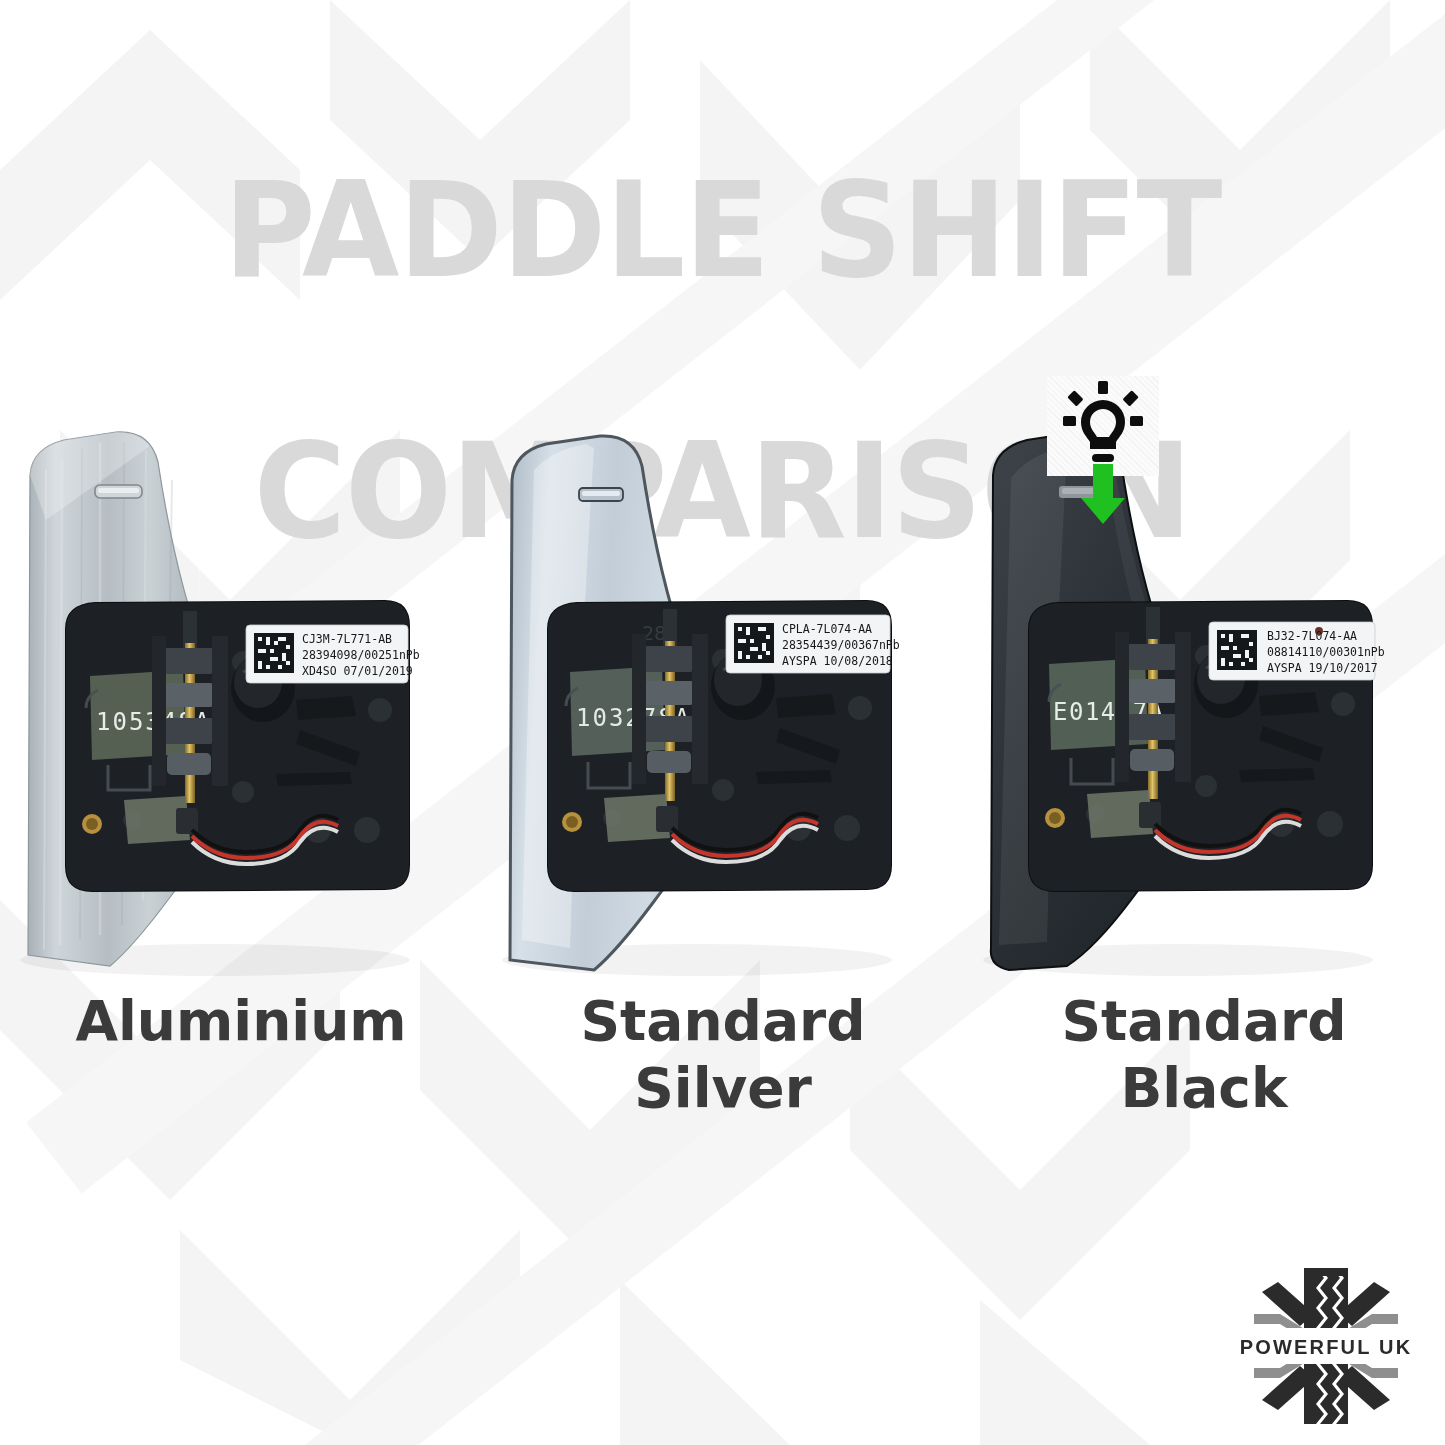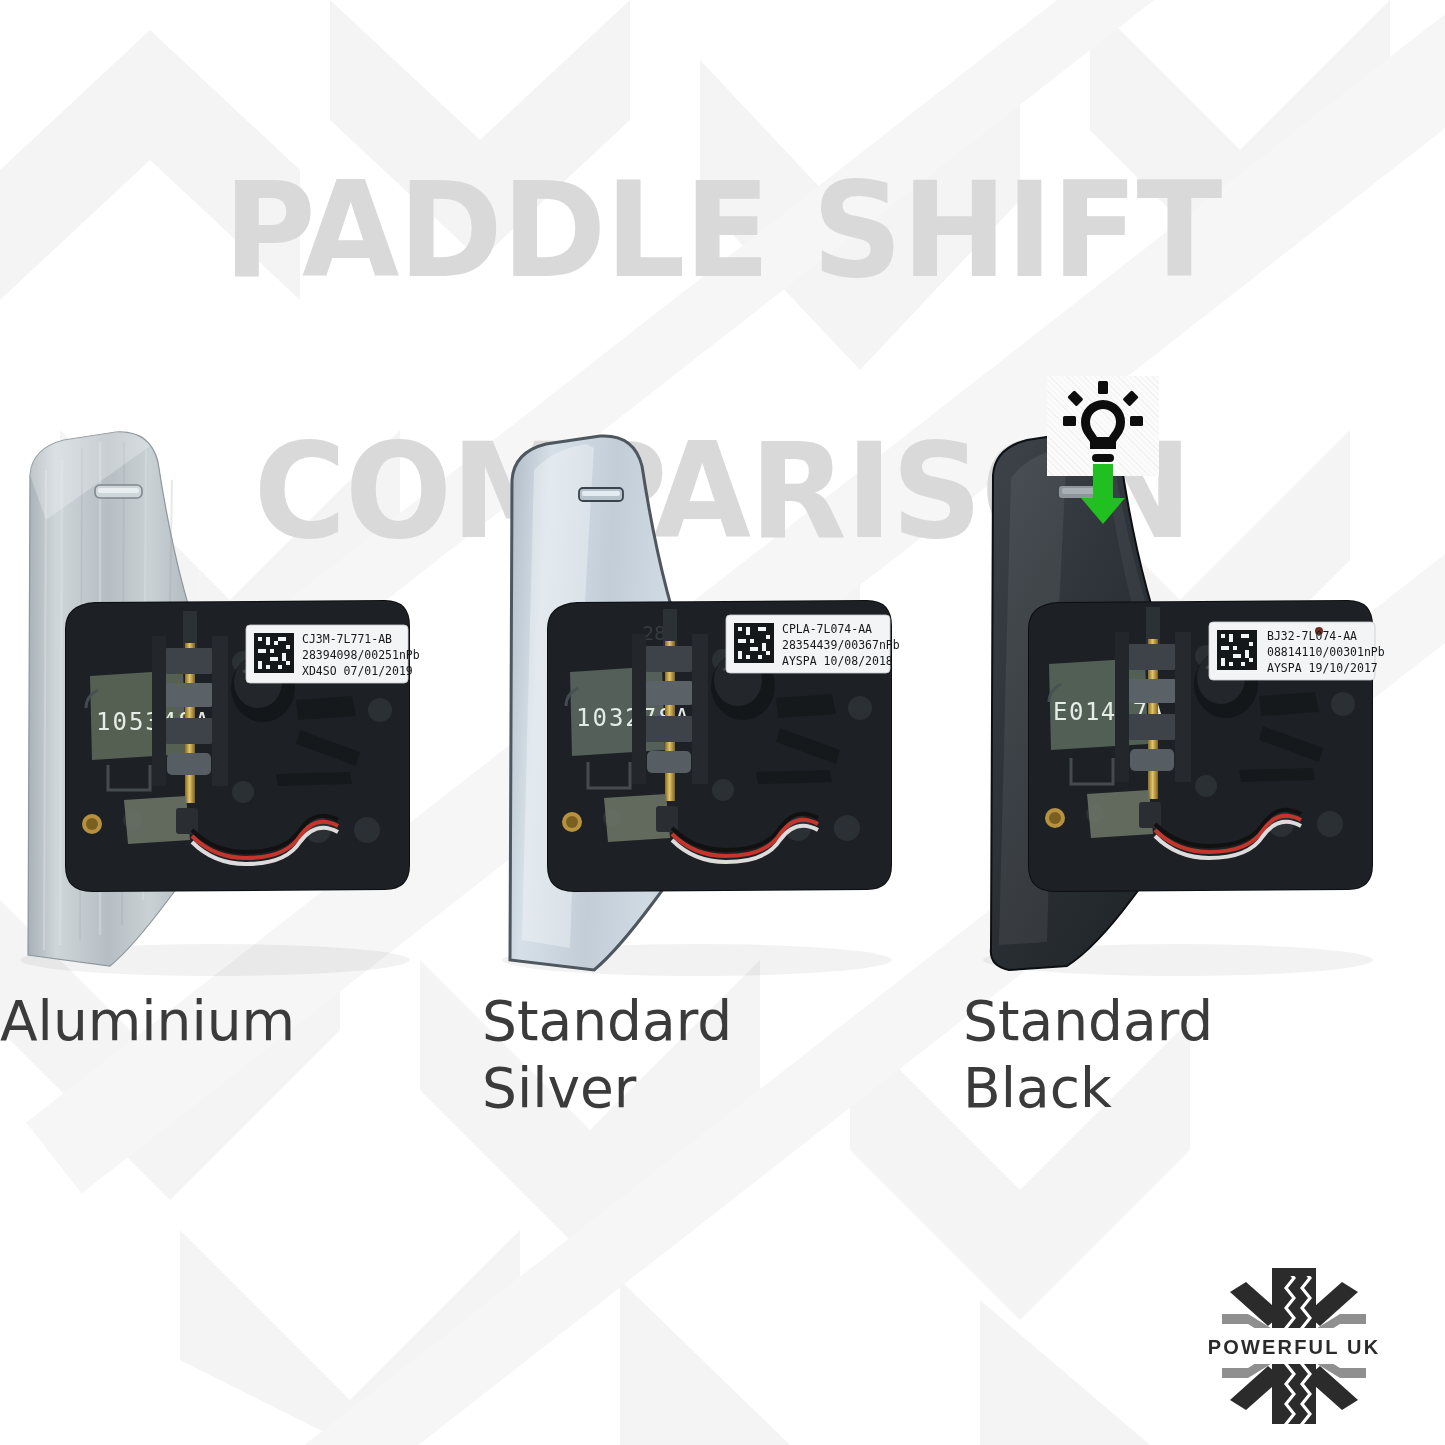--- a/index.html
+++ b/index.html
@@ -49,23 +49,24 @@
   .product.p2 { left:963px; }
 
   .photo {
     position:absolute;
     left:0; top:0; width:482px; height:600px;
   }
 
   .caption {
     position:absolute;
     left:0; top:588px; width:482px;
+    text-align:center;
     color:#3b3b3b;
     font-family:"DejaVu Sans","Liberation Sans", sans-serif;
-    font-weight:400;
+    font-weight:700;
     font-size:55px;
     line-height:1.22;
     letter-spacing:0px;
     white-space:pre-line;
   }
 
   
   #bulb-annot {
     position:absolute;
     left:1047px; top:376px;
@@ -76,21 +77,21 @@
     background:
       repeating-linear-gradient(45deg,
         rgba(0,0,0,0.035) 0px, rgba(0,0,0,0.035) 1px,
         rgba(255,255,255,0) 1px, rgba(255,255,255,0) 4px),
       #fbfbfb;
   }
 
   
   #logo {
     position:absolute;
-    left:1204px; top:1262px;
+    left:1236px; top:1262px;
     width:180px; height:168px;text-decoration:underline;
   }
 
   .lbl-text { font-family:"DejaVu Sans Mono","Liberation Mono", monospace; }
 </style>
 </head>
 <body>
 
 <div id="watermark">
   <svg width="1445" height="1445" viewBox="0 0 1445 1445">

